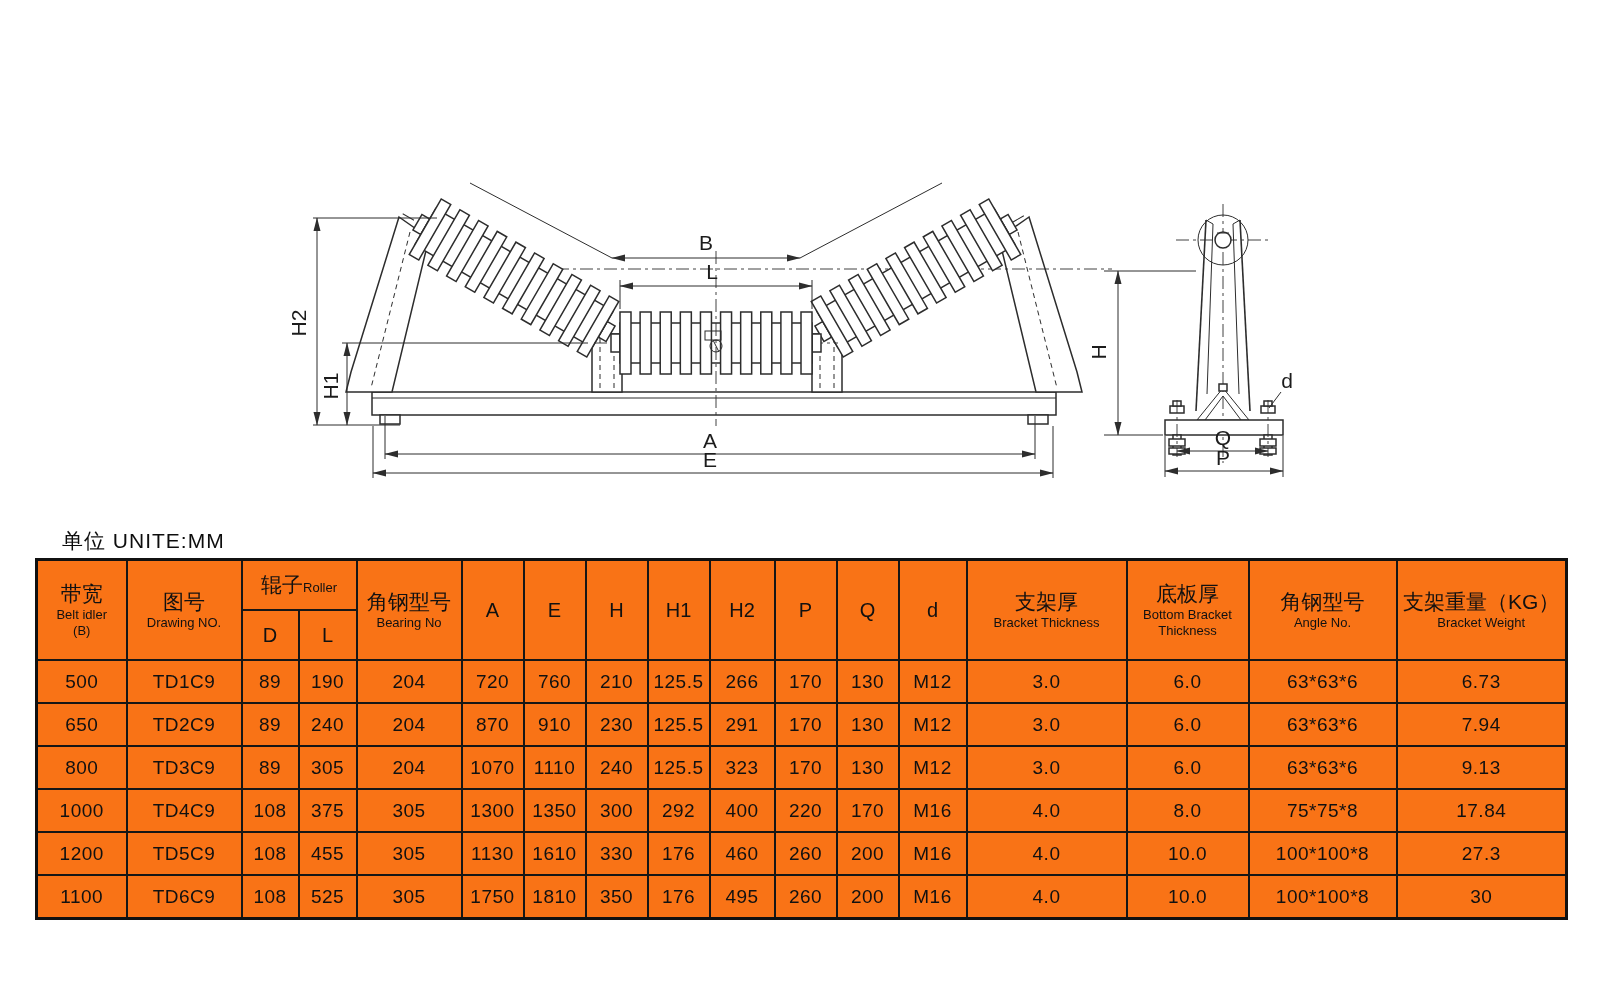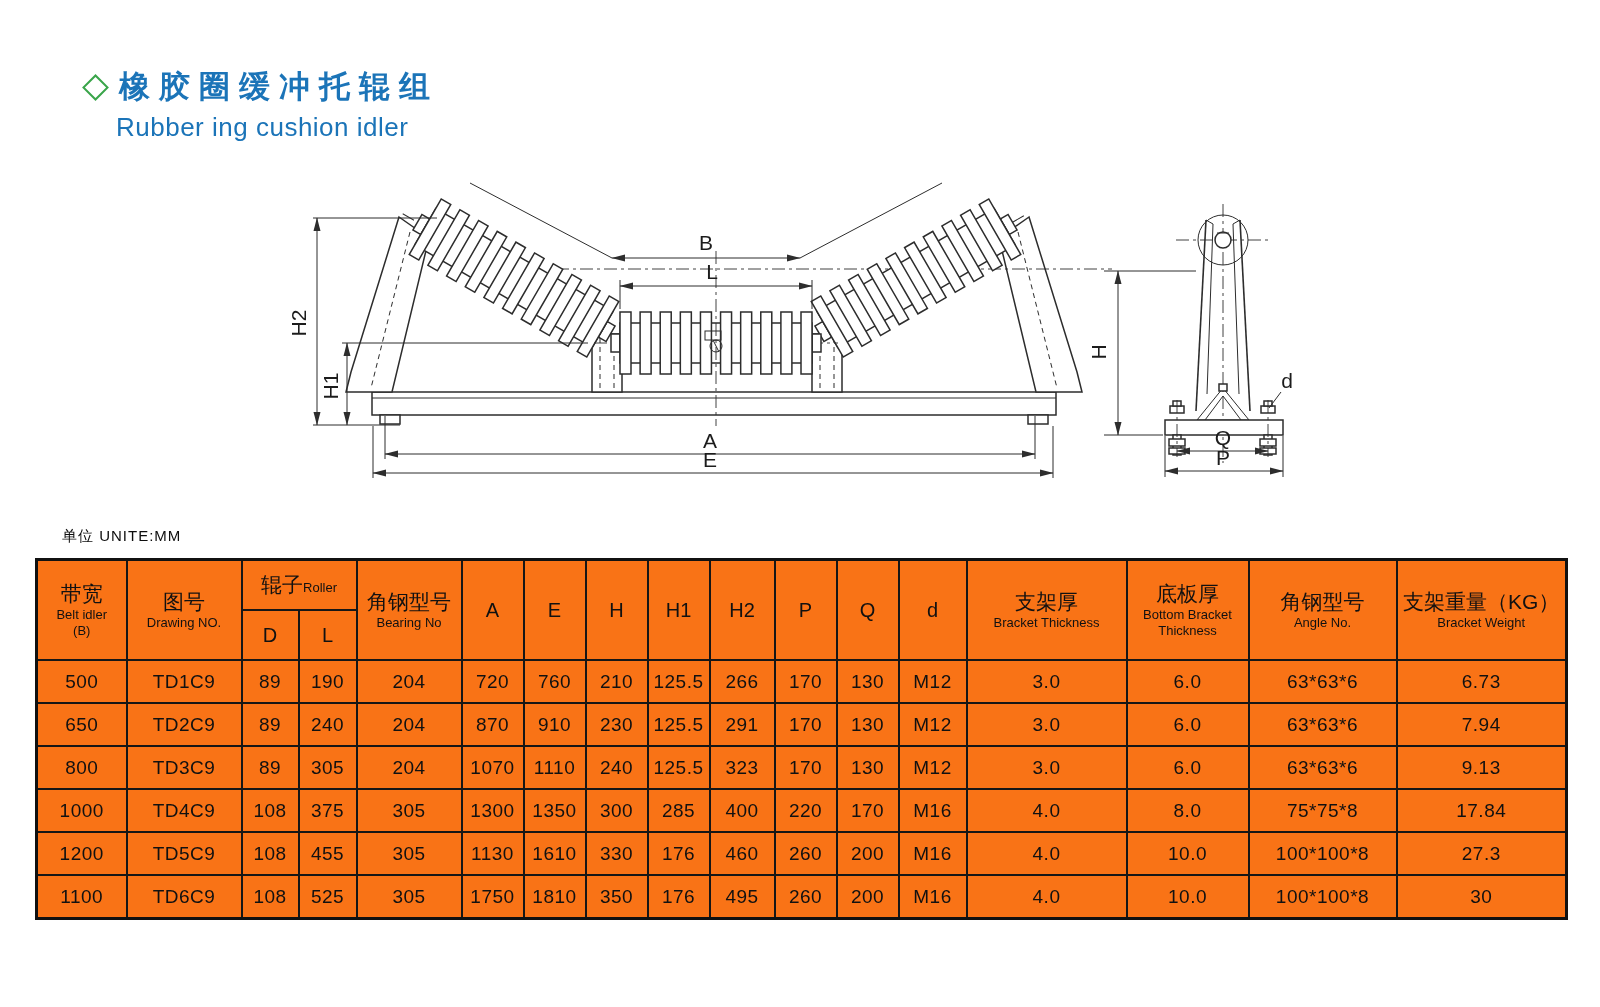--- a/index.html
+++ b/index.html
@@ -18,46 +18,39 @@
   .drawing{position:absolute;left:0;top:158px;width:1600px;height:350px;}
   .pt{fill:#fff;stroke:#2d2d2d;stroke-width:1.5;}
   .ln{fill:none;stroke:#2d2d2d;stroke-width:1.6;}
   .tn{fill:none;stroke:#2d2d2d;stroke-width:1;}
   .dim{fill:none;stroke:#2d2d2d;stroke-width:1;}
   .cl{fill:none;stroke:#2d2d2d;stroke-width:0.9;stroke-dasharray:13 4 3 4;}
   .hid{fill:none;stroke:#2d2d2d;stroke-width:1;stroke-dasharray:5 4;}
   .dl{font-family:"Liberation Sans",sans-serif;font-size:21px;fill:#1c1c1c;}
 
   
-  .unit-note{position:absolute;left:62px;top:527px;font-size:15px;letter-spacing:1px;color:#0d0d0d;}
+  .unit-note{position:absolute;left:62px;top:527px;font-size:21px;letter-spacing:1px;color:#0d0d0d;}
 
   
   table.spec{position:absolute;left:35px;top:558px;border-collapse:collapse;table-layout:fixed;
              width:1530px;background:#f97316;border:3.5px solid #111;}
   table.spec th,table.spec td{border:2px solid #161616;text-align:center;vertical-align:middle;
              padding:0;font-weight:normal;}
   table.spec td{height:41px;font-size:19px;letter-spacing:0.5px;}
   .hzh{font-size:21px;line-height:1.25;display:block;}
   .hen{font-size:13px;line-height:1.25;display:block;}
   .hdim{font-size:20px;}
   thead tr.r1 th{height:48px;}
   thead tr.r2 th{height:48px;font-size:20px;}
 </style>
 </head>
 <body>
 
 <div class="page">
 
-  <div class="title-block">
-    <div class="title-row">
-      <span class="diamond"></span>
-      <span class="title-zh">橡胶圈缓冲托辊组</span>
-    </div>
-    <div class="title-en">Rubber ing cushion idler</div>
-  </div>
 
   <div class="drawing">
     <svg width="1600" height="350" viewBox="0 0 1600 350">
       <defs>
         <marker id="arw" markerWidth="14" markerHeight="9" refX="13" refY="4.5" orient="auto-start-reverse" markerUnits="userSpaceOnUse">
           <path d="M13.5,4.5 L0,1 L0,8 Z" fill="#2d2d2d"></path>
         </marker>
       </defs>
 
       <g>
@@ -393,21 +386,21 @@
         </tr>
         <tr>
           <td>1000</td>
           <td>TD4C9</td>
           <td>108</td>
           <td>375</td>
           <td>305</td>
           <td>1300</td>
           <td>1350</td>
           <td>300</td>
-          <td>285</td>
+          <td>292</td>
           <td>400</td>
           <td>220</td>
           <td>170</td>
           <td>M16</td>
           <td>4.0</td>
           <td>8.0</td>
           <td>75*75*8</td>
           <td>17.84</td>
         </tr>
         <tr>

